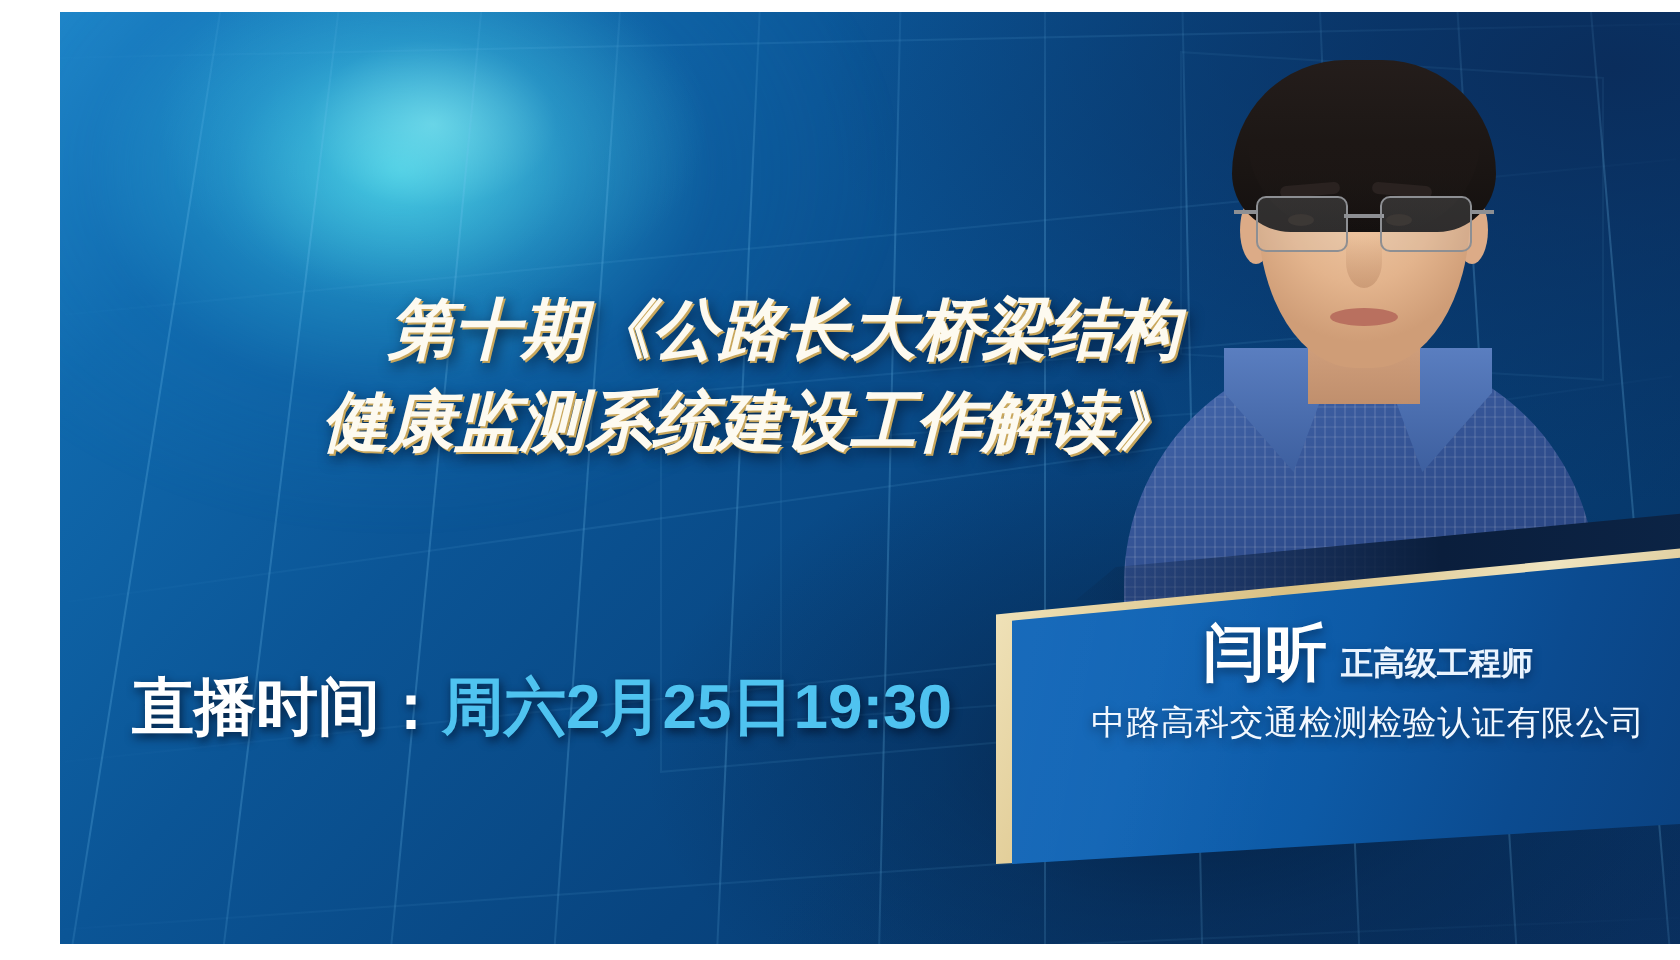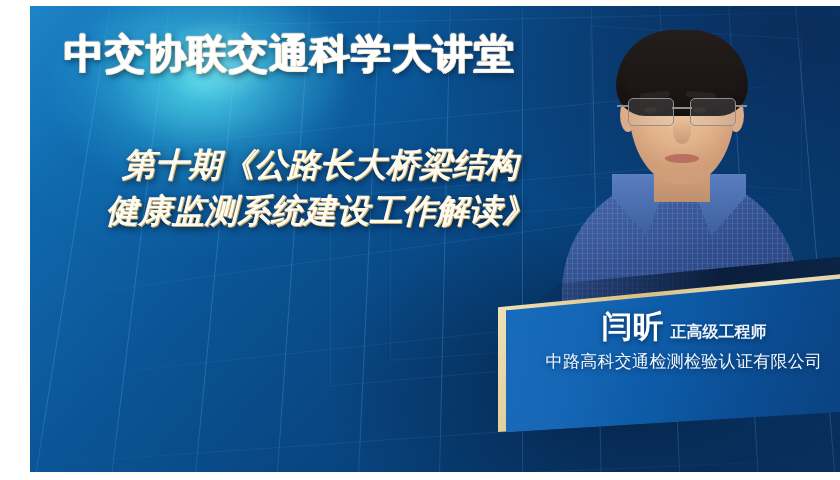--- a/index.html
+++ b/index.html
@@ -145,21 +145,21 @@
       2px 3px 6px rgba(2,20,44,.75);
     white-space:nowrap;
   }
 
   
   .subtitle{
     position:absolute; left:20px; top:136px;
     width:540px;
     font-size:33px; line-height:46px;
     font-style:italic; font-weight:bold;
-    text-align:center;
+    text-align:right;
     color:#fdfaf0;
     text-shadow:1px 1px 0 #c9a75c, 2px 3px 7px rgba(2,18,42,.8);
     white-space:pre-line;
   }
 
   
   .livetime{
     position:absolute; left:36px; top:327px;
     font-size:31px; font-weight:bold; white-space:nowrap;
     text-shadow:1px 2px 5px rgba(2,18,42,.8);
@@ -260,25 +260,27 @@
       <div class="lens l"></div>
       <div class="bridge"></div>
       <div class="lens r"></div>
       <div class="temple l"></div>
       <div class="temple r"></div>
     </div>
     <div class="p-nose"></div>
     <div class="p-mouth"></div>
   </div>
 
-  <div class="title">中交协联交通科学大讲堂</div>
 
   <div class="subtitle">第十期《公路长大桥梁结构
 健康监测系统建设工作解读》</div>
 
+  <div class="livetime">
+    <span class="lbl">直播时间：</span><span class="val">周六2月25日19:30</span>
+  </div>
 
   <div class="panel-wrap">
     <div class="panel-dark"></div>
     <div class="panel-gold"></div>
     <div class="panel-blue"></div>
     <div class="speaker-name-row">
       <span class="sp-name">闫昕</span><span class="sp-title">正高级工程师</span>
     </div>
     <div class="sp-org">中路高科交通检测检验认证有限公司</div>
   </div>

